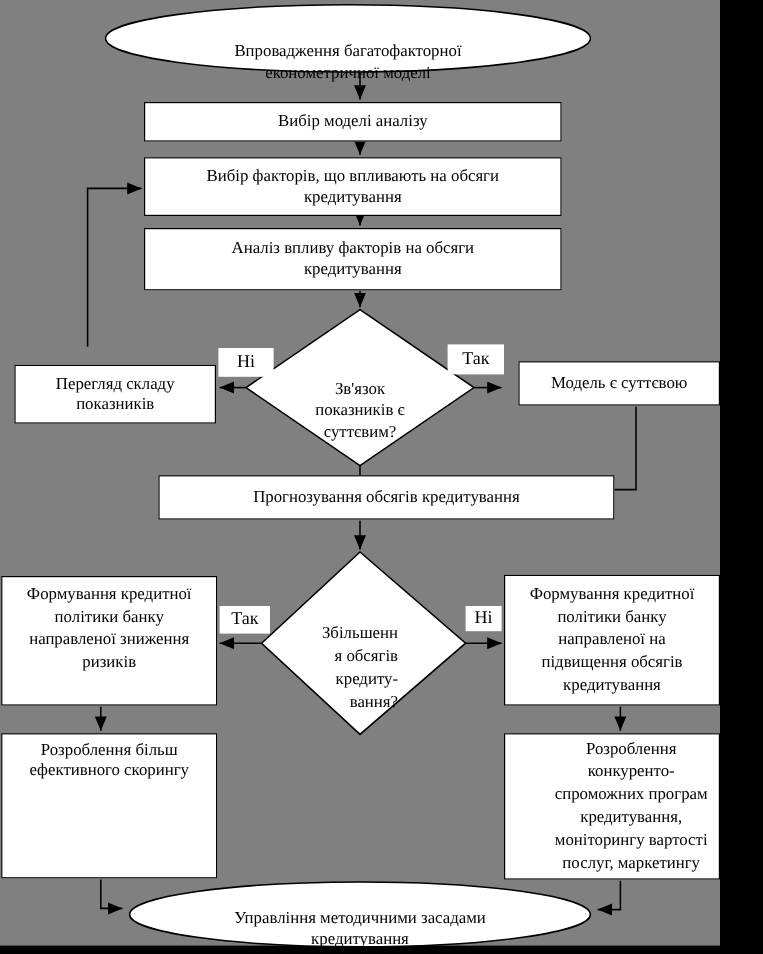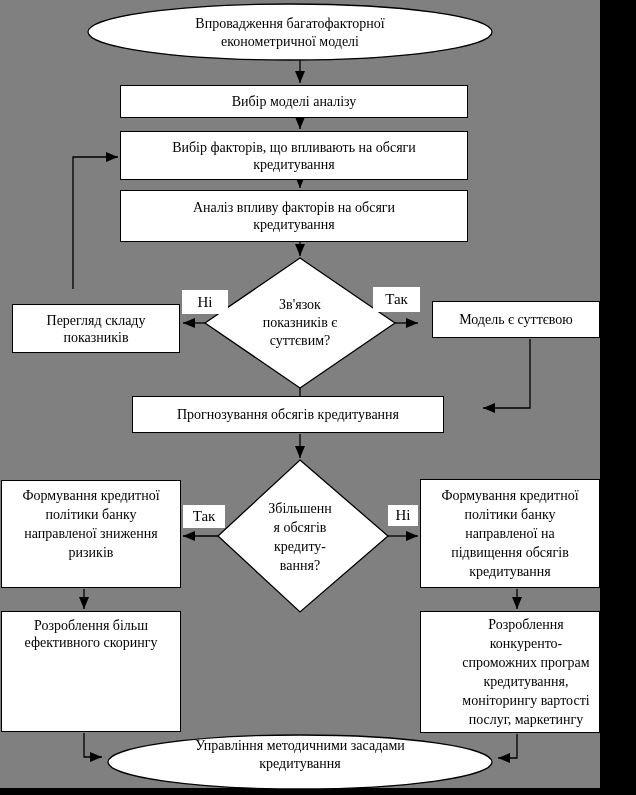--- a/index.html
+++ b/index.html
@@ -13,35 +13,36 @@
     position:absolute;box-sizing:border-box;background:#fff;border:1px solid #000;
     display:flex;align-items:center;justify-content:center;text-align:center;
     white-space:pre-line;font-size:14px;line-height:17px;z-index:2;
   }
   .node.top-align{align-items:flex-start;padding-top:5px;}
   .node.lh19{line-height:19px;}
   .overlay{
     position:absolute;display:flex;align-items:center;justify-content:center;
     text-align:center;white-space:pre-line;font-size:14px;line-height:18px;z-index:3;
     background:transparent;
+    margin-top:20px;
   }
-  .overlay.lh19{line-height:19px;}
+  .overlay.lh19{line-height:19px;text-align:right;}
   .lbl{
     position:absolute;background:#fff;display:flex;align-items:center;justify-content:center;
     font-size:15px;z-index:3;
   }
   
   #band-right{left:600px;top:0;width:36px;height:795px;}
   #band-bottom{left:0;top:788px;width:636px;height:7px;}
   #box-model-select{left:120px;top:85px;width:348px;height:33px;}
   #box-factor-select{left:120px;top:131px;width:348px;height:49px;}
   #box-factor-analysis{left:120px;top:190px;width:348px;height:52px;}
   #box-review{left:12px;top:304px;width:168px;height:49px;}
   #box-model-significant{left:420px;top:301px;width:168px;height:37px;margin-left:12px;}
-  #box-forecast{left:132px;top:396px;width:312px;height:37px;}
+  #box-forecast{left:132px;top:396px;width:380px;height:37px;}
   #box-policy-risk{left:1px;top:480px;width:180px;height:108px;}
   #box-policy-increase{left:420px;top:479px;width:180px;height:109px;}
   #box-scoring{left:1px;top:611px;width:180px;height:121px;}
   #box-programs{left:420px;top:611px;width:180px;height:122px;padding-left:32px;}
   #txt-start{left:88px;top:8px;width:404px;height:50px;}
   #txt-decision1{left:225px;top:290px;width:150px;height:66px;}
   #txt-decision2{left:240px;top:494px;width:120px;height:86px;}
   #txt-end{left:110px;top:737px;width:380px;height:36px;}
   #lbl-no1{left:182px;top:290px;width:46px;height:24px;}
   #lbl-yes1{left:373px;top:287px;width:47px;height:25px;}

